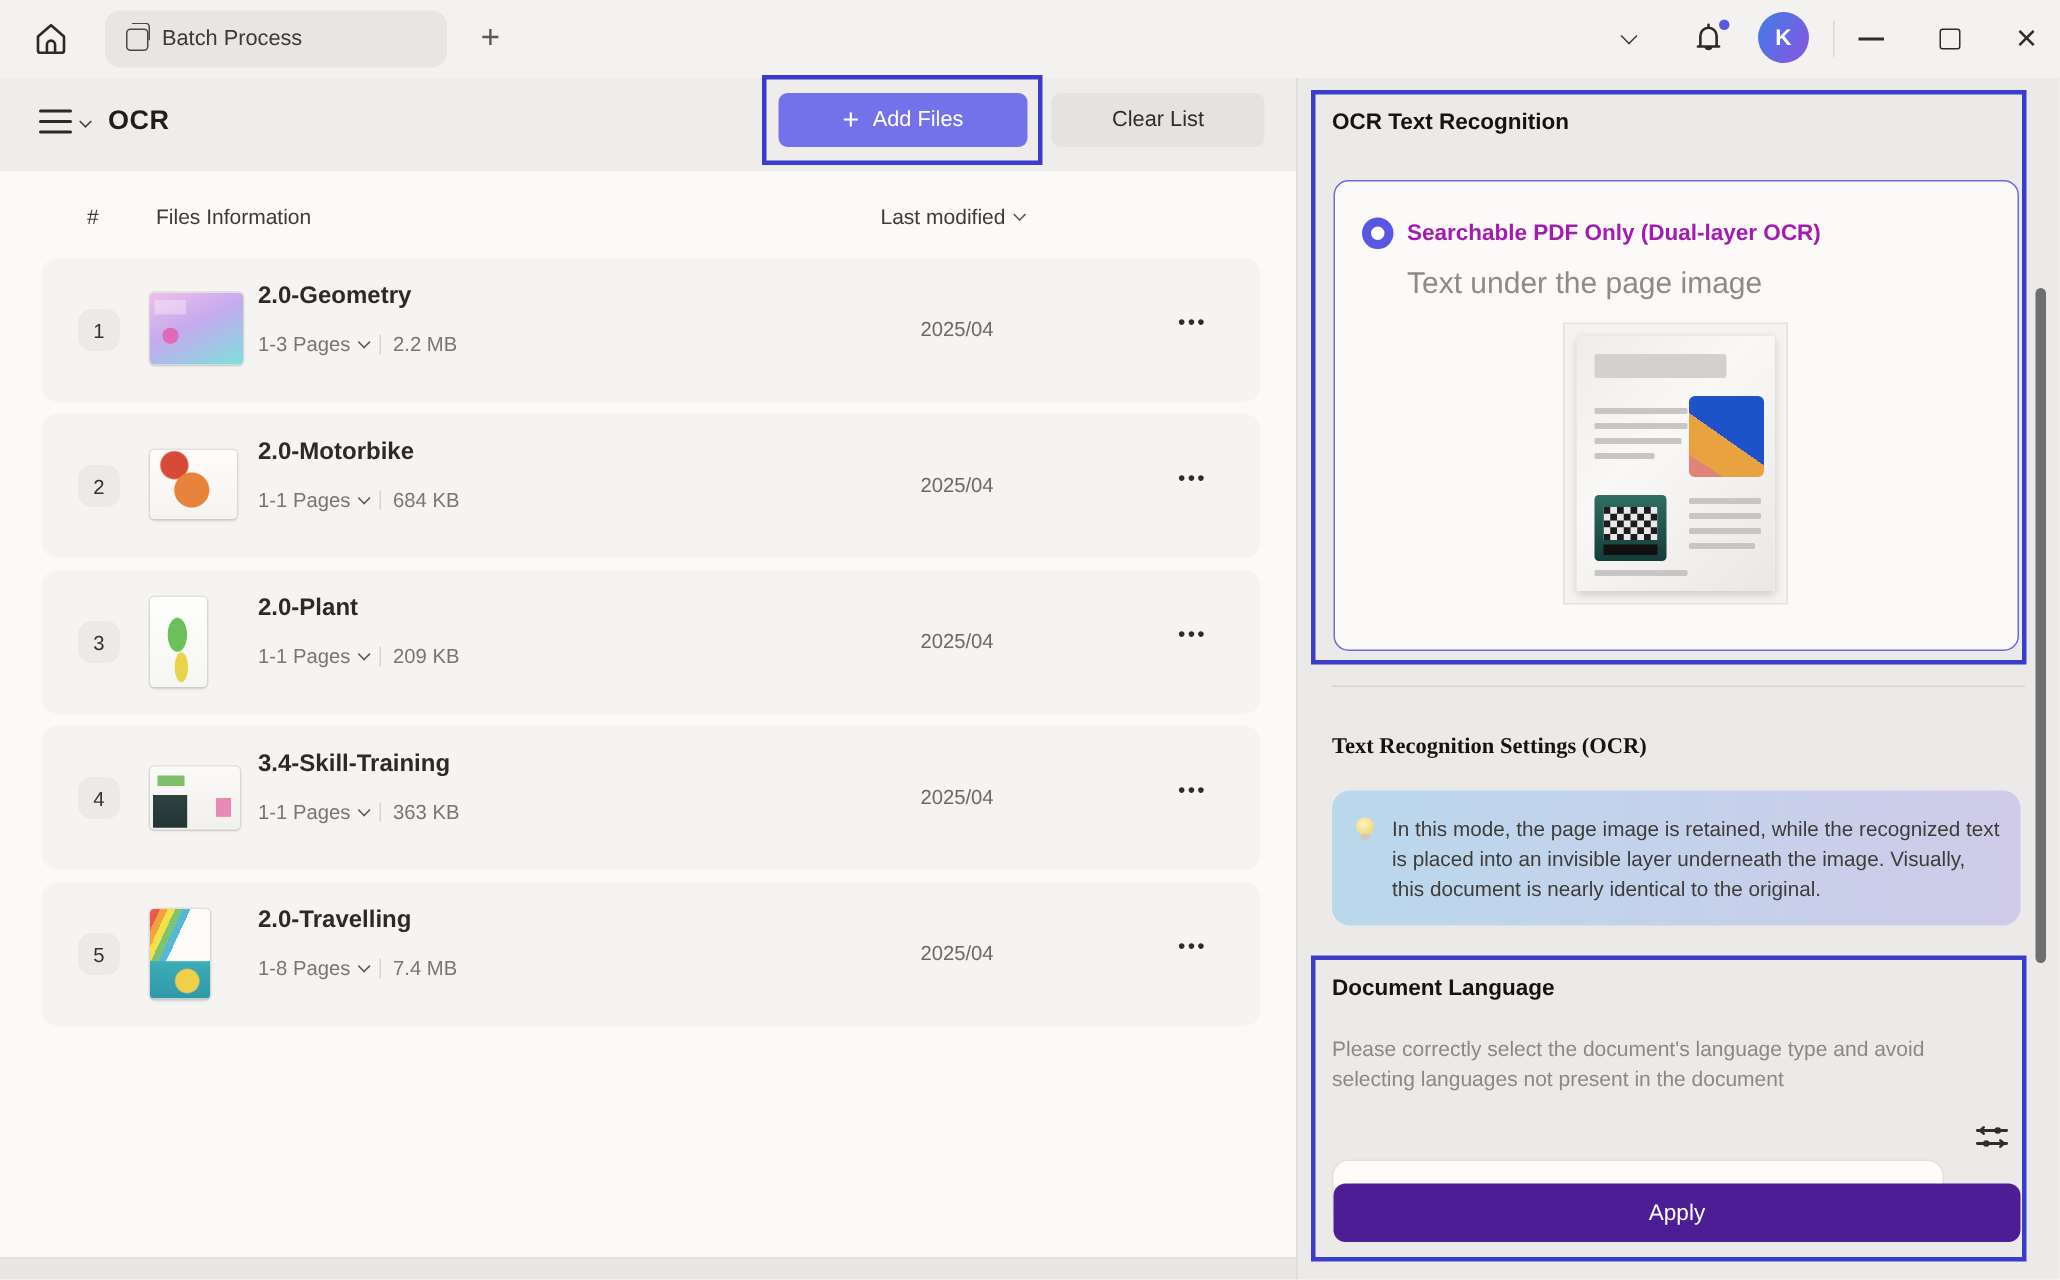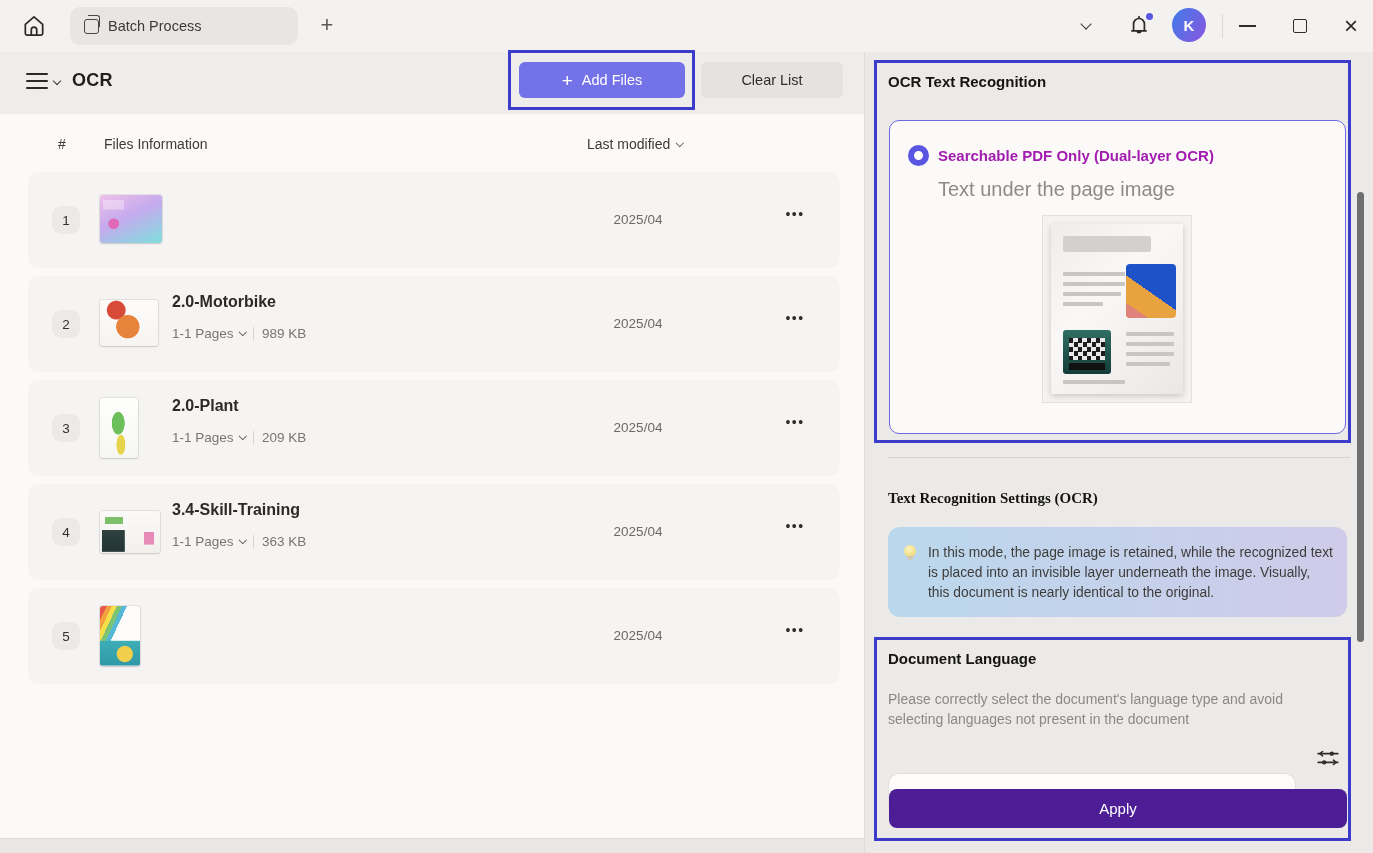--- a/index.html
+++ b/index.html
@@ -158,36 +158,47 @@
   <span class="col-info">Files Information</span>
   <span class="col-modified">
     <span>Last modified</span>
     <span class="chev chev-sm"></span>
   </span>
 </div>
 
 <div class="row" style="top:172px">
   <div class="badge">1</div>
   <div class="thumb t-geometry"></div>
+  <div class="finfo">
+    <div class="fname">2.0-Geometry</div>
+    <div class="fmeta">
+      <span class="fpages">
+          <span>1-3 Pages</span>
+          <span class="chev chev-sm"></span>
+        </span>
+      <span class="vdiv"></span>
+      <span>2.2 MB</span>
+    </div>
+  </div>
   <div class="fdate">2025/04</div>
   <div class="fmenu">•••</div>
 </div>
 
 <div class="row" style="top:276px">
   <div class="badge">2</div>
   <div class="thumb t-motorbike"></div>
   <div class="finfo">
     <div class="fname">2.0-Motorbike</div>
     <div class="fmeta">
       <span class="fpages">
           <span>1-1 Pages</span>
           <span class="chev chev-sm"></span>
         </span>
       <span class="vdiv"></span>
-      <span>989 KB</span>
+      <span>684 KB</span>
     </div>
   </div>
   <div class="fdate">2025/04</div>
   <div class="fmenu">•••</div>
 </div>
 
 <div class="row" style="top:380px">
   <div class="badge">3</div>
   <div class="thumb t-plant"></div>
   <div class="finfo">
@@ -219,20 +230,31 @@
       <span>363 KB</span>
     </div>
   </div>
   <div class="fdate">2025/04</div>
   <div class="fmenu">•••</div>
 </div>
 
 <div class="row" style="top:588px">
   <div class="badge">5</div>
   <div class="thumb t-travel"></div>
+  <div class="finfo">
+    <div class="fname">2.0-Travelling</div>
+    <div class="fmeta">
+      <span class="fpages">
+          <span>1-8 Pages</span>
+          <span class="chev chev-sm"></span>
+        </span>
+      <span class="vdiv"></span>
+      <span>7.4 MB</span>
+    </div>
+  </div>
   <div class="fdate">2025/04</div>
   <div class="fmenu">•••</div>
 </div>
 
 <div class="abs left-bottom-strip"></div>
 
 <div class="abs right-panel"></div>
 
 <div class="abs rp-title t-recognition">OCR Text Recognition</div>
 

